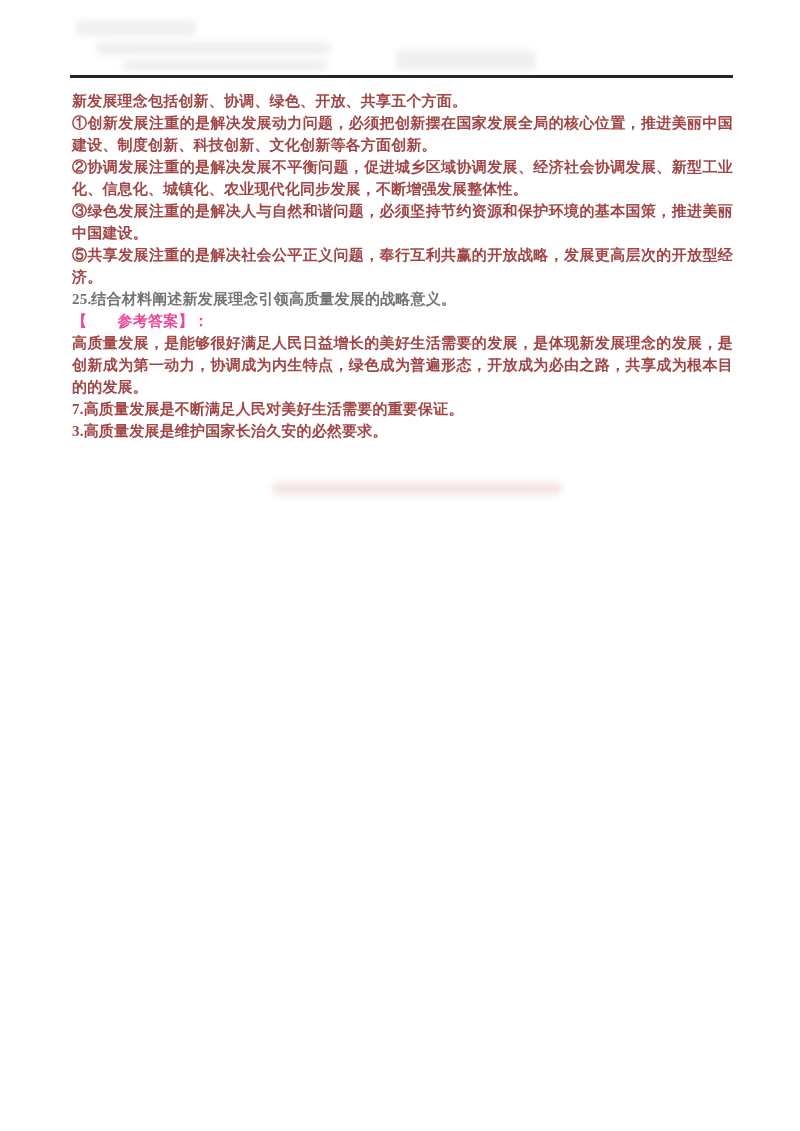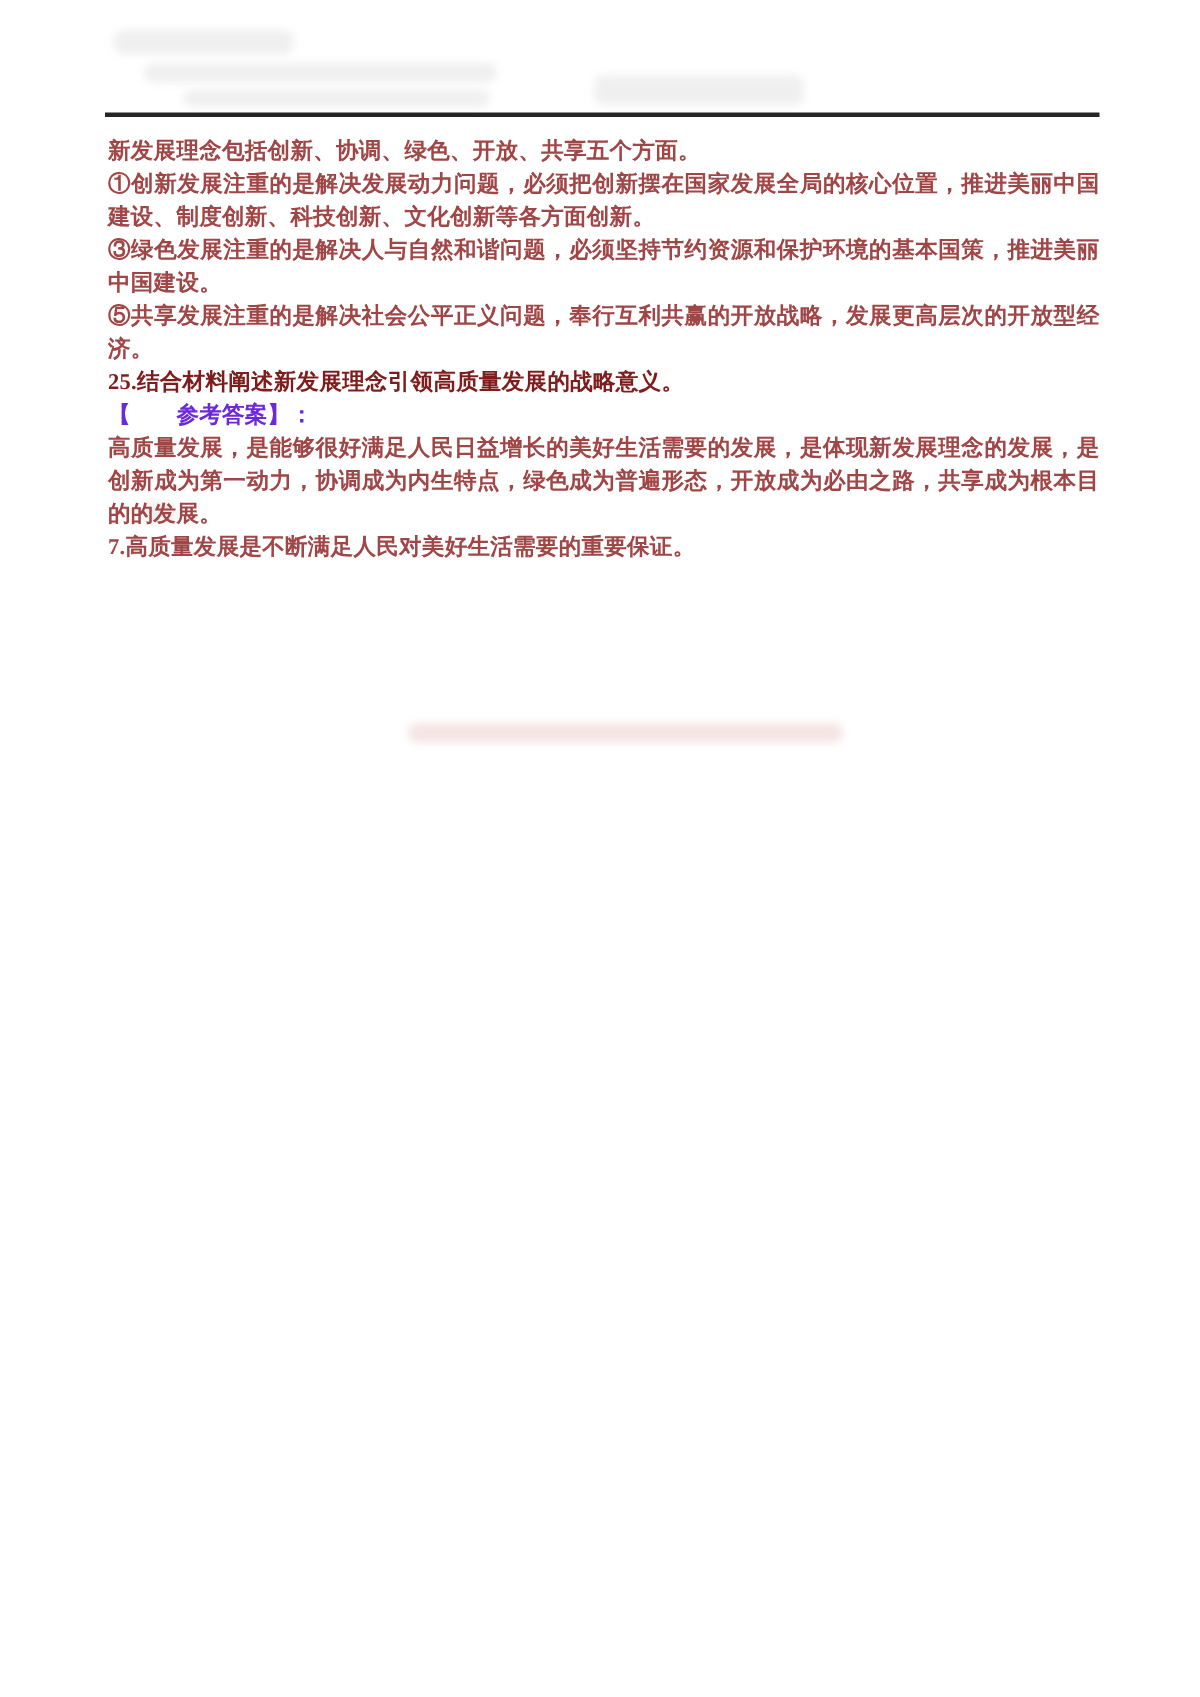--- a/index.html
+++ b/index.html
@@ -41,25 +41,25 @@
     width: 661px;
     font-size: 15px;
     line-height: 22px;
     letter-spacing: 0.2px;
     text-align: justify;
     color: #a14646;
     font-weight: 600;
   }
   .doc-body p { margin: 0; }
   .para-question {
-    color: #7f1d1d;
+    color: #737373;
     font-weight: 600;
   }
   .para-answer-header {
-    color: #6d28d9;
+    color: #ec4899;
     font-weight: 700;
   }
 
   
   .page-number {
     position: absolute;
     left: 0;
     top: 1040px;
     width: 100%;
     text-align: center;
@@ -102,26 +102,28 @@
   <div class="smudge gray" style="left:122px; top:60px; width:205px; height:11px;"></div>
   <div class="smudge gray" style="left:396px; top:50px; width:140px; height:20px;"></div>
   <div class="smudge gray" style="left:96px; top:334px; width:22px; height:15px;"></div>
   <div class="smudge pink" style="left:272px; top:482px; width:290px; height:13px;"></div>
 
   <div class="top-rule"></div>
 
   <div class="doc-body">
     <p>新发展理念包括创新、协调、绿色、开放、共享五个方面。</p>
     <p>①创新发展注重的是解决发展动力问题，必须把创新摆在国家发展全局的核心位置，推进美丽中国建设、制度创新、科技创新、文化创新等各方面创新。</p>
+    <p>②协调发展注重的是解决发展不平衡问题，促进城乡区域协调发展、经济社会协调发展、新型工业化、信息化、城镇化、农业现代化同步发展，不断增强发展整体性。</p>
     <p>③绿色发展注重的是解决人与自然和谐问题，必须坚持节约资源和保护环境的基本国策，推进美丽中国建设。</p>
     <p>⑤共享发展注重的是解决社会公平正义问题，奉行互利共赢的开放战略，发展更高层次的开放型经济。</p>
     <p class="para-question">25.结合材料阐述新发展理念引领高质量发展的战略意义。</p>
     <p class="para-answer-header">【　　参考答案】：</p>
     <p>高质量发展，是能够很好满足人民日益增长的美好生活需要的发展，是体现新发展理念的发展，是创新成为第一动力，协调成为内生特点，绿色成为普遍形态，开放成为必由之路，共享成为根本目的的发展。</p>
     <p>7.高质量发展是不断满足人民对美好生活需要的重要保证。</p>
+    <p>3.高质量发展是维护国家长治久安的必然要求。</p>
   </div>
 
   <div class="page-number">4</div>
 
   <div class="watermark">
     <svg class="paw-icon" width="38" height="38" viewBox="0 0 36 36">
       <g fill="none" stroke="#bcbcbc" stroke-width="1.4">
         <ellipse cx="8" cy="11" rx="3.1" ry="4.1" transform="rotate(-22 8 11)"></ellipse>
         <ellipse cx="15" cy="7" rx="3.1" ry="4.3"></ellipse>
         <ellipse cx="22.5" cy="8" rx="3.1" ry="4.2" transform="rotate(12 22.5 8)"></ellipse>

